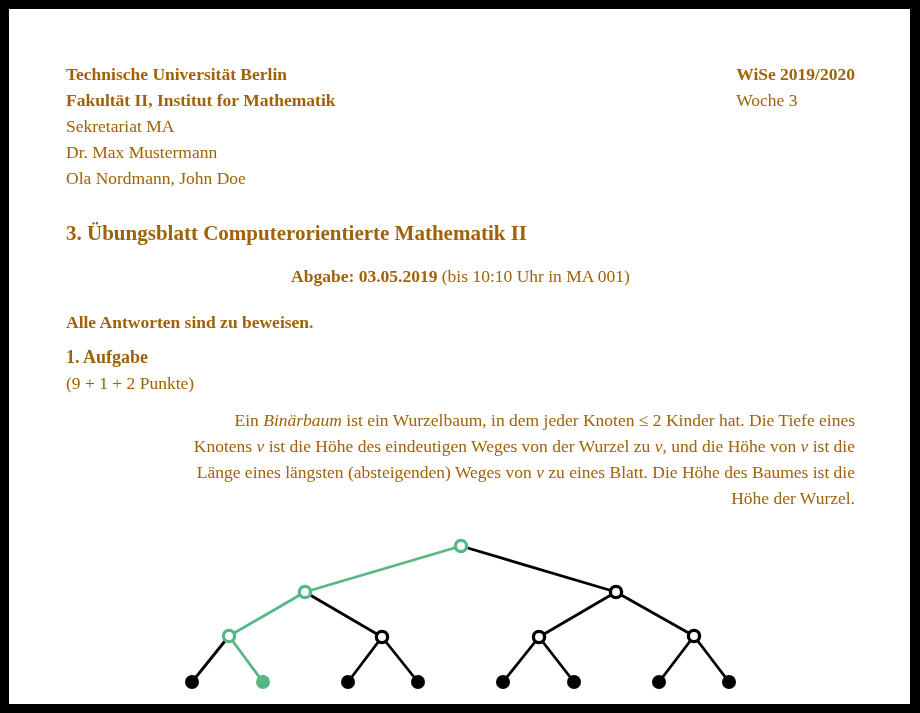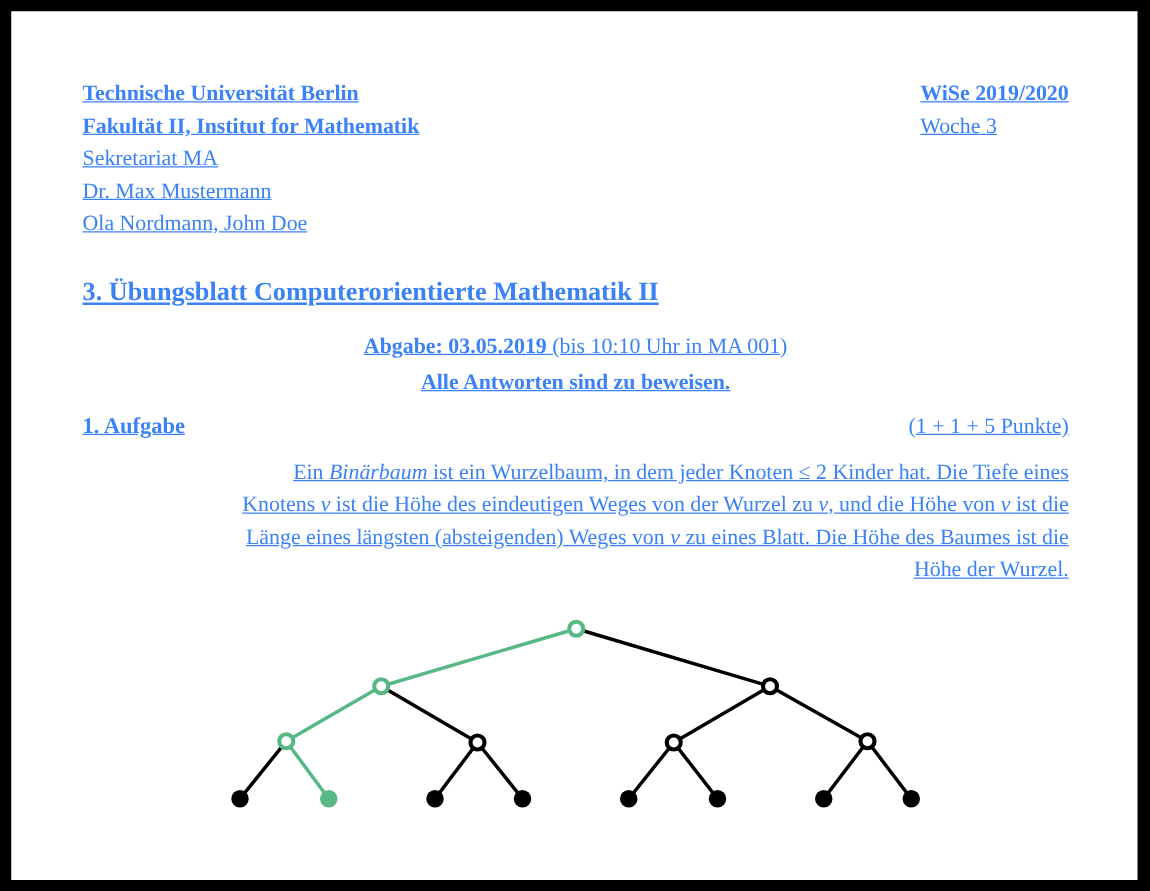--- a/index.html
+++ b/index.html
@@ -13,46 +13,46 @@
   }
   .page {
     position: absolute;
     left: 9px; top: 9px;
     width: 901px; height: 695px;
     background: #ffffff;
   }
   .content {
     position: absolute;
     left: 57px; right: 55px; top: 0;
-    color: #3b82f6;
+    color: #a16207;
     font-size: 17.5px;
     line-height: 26px;
-    text-decoration: underline;
   }
   .header-row {
     display: flex;
     justify-content: space-between;
     margin-top: 52px;
   }
   .bold { font-weight: bold; }
   .right-col { text-align: left; }
   .doc-title {
     text-align: left;
     font-weight: bold;
     font-size: 21px;
     line-height: 30px;
     margin: 27px 0 0 0;
   }
   .due-line { text-align: center; margin-top: 15px; }
-  .note-line { text-align: center; font-weight: bold; margin-top: 3px; }
+  .note-line { text-align: left; font-weight: bold; margin-top: 20px; }
   .task-row {
     display: flex;
     justify-content: space-between;
     align-items: baseline;
     margin-top: 9px;
+    flex-direction: column;
   }
   .task-heading { font-weight: bold; font-size: 18px; }
   .para { margin-top: 11px; text-align: right; }
   .para .line { white-space: nowrap; }
   .it { font-style: italic; }
   .tree-wrap { margin-top: 11px; text-align: center; }
   svg { display: inline-block; vertical-align: top; }
 </style>
 </head>
 <body>
@@ -75,21 +75,21 @@
     </div>
 
     <div class="doc-title">3. Übungsblatt Computerorientierte Mathematik II</div>
 
     <div class="due-line"><span class="bold">Abgabe: 03.05.2019</span><span> (bis 10:10 Uhr in MA 001)</span></div>
 
     <div class="note-line">Alle Antworten sind zu beweisen.</div>
 
     <div class="task-row">
       <div class="task-heading">1. Aufgabe</div>
-      <div>(1 + 1 + 5 Punkte)</div>
+      <div>(9 + 1 + 2 Punkte)</div>
     </div>
 
     <div class="para">
         <div class="line"><span>Ein </span><span class="it">Binärbaum</span><span> ist ein Wurzelbaum, in dem jeder Knoten ≤ 2 Kinder hat. Die Tiefe eines</span></div>
         <div class="line"><span>Knotens </span><span class="it">v</span><span> ist die Höhe des eindeutigen Weges von der Wurzel zu </span><span class="it">v</span><span>, und die Höhe von </span><span class="it">v</span><span> ist die</span></div>
         <div class="line"><span>Länge eines längsten (absteigenden) Weges von </span><span class="it">v</span><span> zu eines Blatt. Die Höhe des Baumes ist die</span></div>
         <div class="line"><span>Höhe der Wurzel.</span></div>
       </div>
 
     <div class="tree-wrap">

